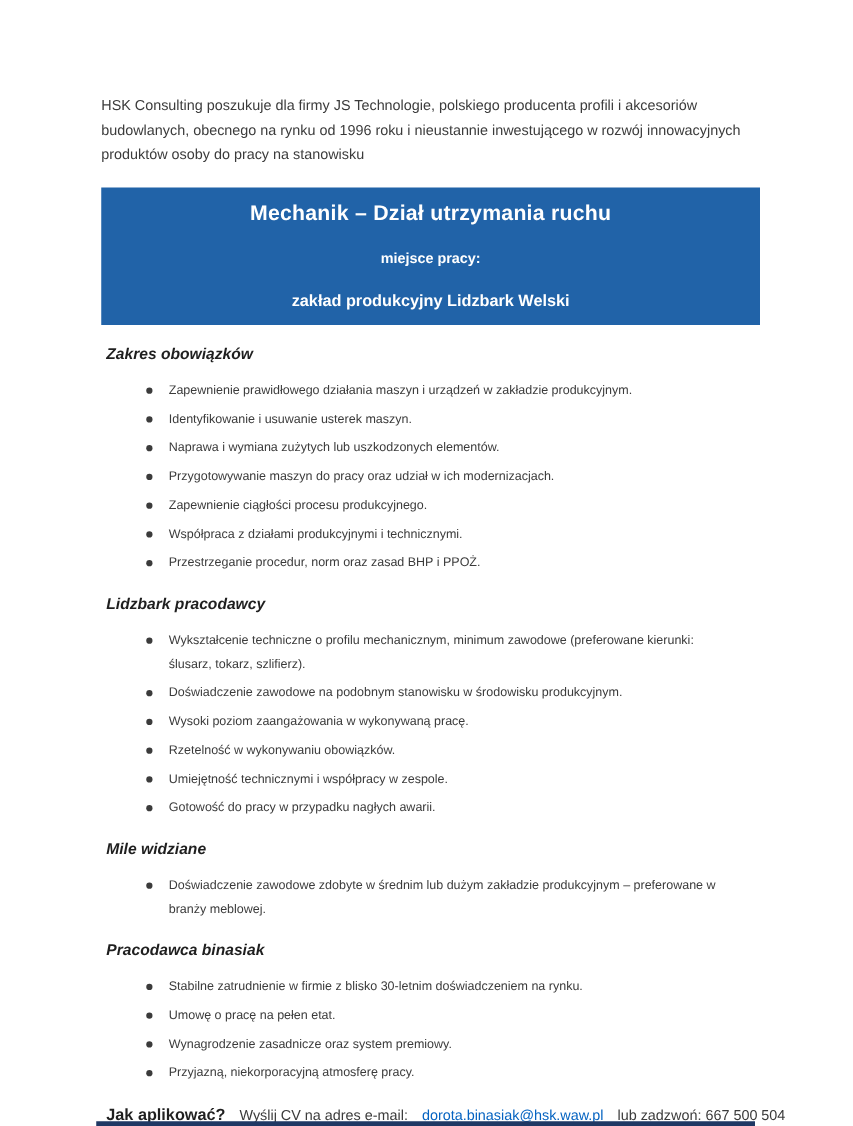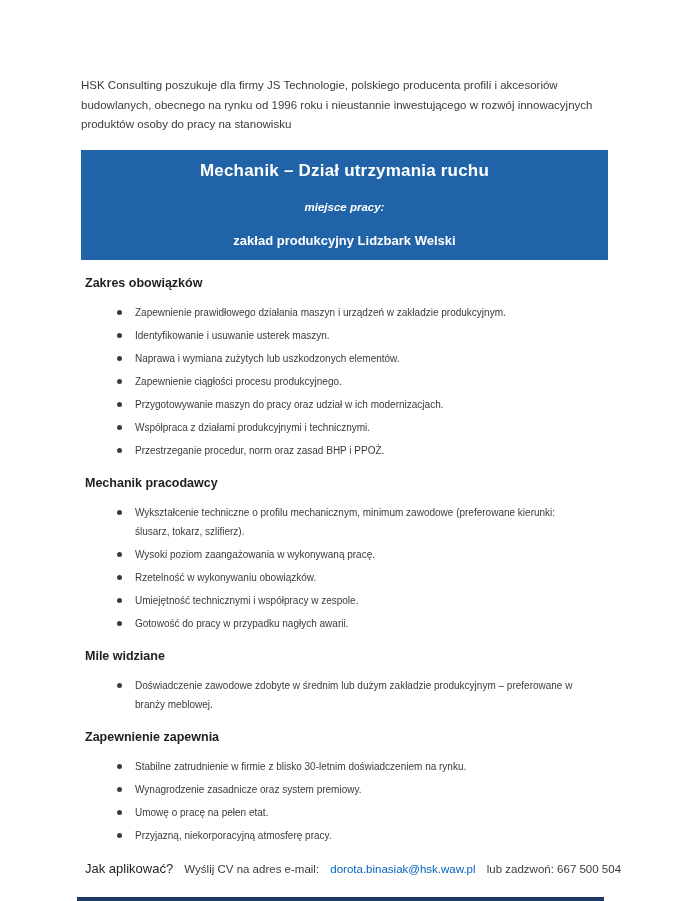--- a/index.html
+++ b/index.html
@@ -29,28 +29,29 @@
     height: 110px;
     display: flex;
     flex-direction: column;
     align-items: center;
     justify-content: center;
     gap: 12px;
     text-align: center;
     color: #ffffff;
   }
   .banner-title   { font-size: 17px;   font-weight: bold; letter-spacing: 0.2px; }
-  .banner-sub     { font-size: 11.5px; font-weight: bold; font-style: italic; }
+  .banner-sub     { font-size: 11.5px; font-weight: bold; }
   .banner-loc     { font-size: 13px;   font-weight: bold; }
   .section { margin-top: 15px; }
   .section-heading {
     font-size: 12.5px;
     font-weight: bold;
     color: #1f1f1f;
     line-height: 16px;
+    font-style: italic;
   }
   ul.bullets {
     list-style: none;
     margin-top: 12px;
     margin-left: 30px;
   }
   ul.bullets li {
     position: relative;
     padding-left: 20px;
     font-size: 10px;
@@ -66,21 +67,21 @@
     height: 5px;
     border-radius: 50%;
     background: #3b3b3b;
   }
   .apply-line {
     margin-top: 14px;
     font-size: 11.5px;
     line-height: 19px;
     white-space: nowrap;
   }
-  .apply-question { font-weight: normal; font-size: 13px; color: #1f1f1f; }
+  .apply-question { font-weight: bold; font-size: 13px; color: #1f1f1f; }
   .email-link { cursor: pointer; }
   .bottom-bar {
     position: absolute;
     left: 65px;
     bottom: 0;
     width: 527px;
     height: 8px;
   }
 </style>
 </head>
@@ -95,51 +96,52 @@
     <div class="banner-sub">miejsce pracy:</div>
     <div class="banner-loc">zakład produkcyjny Lidzbark Welski</div>
   </div>
 
   <div class="section">
     <div class="section-heading">Zakres obowiązków</div>
     <ul class="bullets">
       <li>Zapewnienie prawidłowego działania maszyn i urządzeń w zakładzie produkcyjnym.</li>
       <li>Identyfikowanie i usuwanie usterek maszyn.</li>
       <li>Naprawa i wymiana zużytych lub uszkodzonych elementów.</li>
+      <li>Przygotowywanie maszyn do pracy oraz udział w ich modernizacjach.</li>
       <li>Zapewnienie ciągłości procesu produkcyjnego.</li>
-      <li>Przygotowywanie maszyn do pracy oraz udział w ich modernizacjach.</li>
       <li>Współpraca z działami produkcyjnymi i technicznymi.</li>
       <li>Przestrzeganie procedur, norm oraz zasad BHP i PPOŻ.</li>
     </ul>
   </div>
 
   <div class="section">
-    <div class="section-heading">Mechanik pracodawcy</div>
+    <div class="section-heading">Lidzbark pracodawcy</div>
     <ul class="bullets">
       <li>Wykształcenie techniczne o profilu mechanicznym, minimum zawodowe (preferowane kierunki: ślusarz, tokarz, szlifierz).</li>
+      <li>Doświadczenie zawodowe na podobnym stanowisku w środowisku produkcyjnym.</li>
       <li>Wysoki poziom zaangażowania w wykonywaną pracę.</li>
       <li>Rzetelność w wykonywaniu obowiązków.</li>
       <li>Umiejętność technicznymi i współpracy w zespole.</li>
       <li>Gotowość do pracy w przypadku nagłych awarii.</li>
     </ul>
   </div>
 
   <div class="section">
     <div class="section-heading">Mile widziane</div>
     <ul class="bullets">
       <li>Doświadczenie zawodowe zdobyte w średnim lub dużym zakładzie produkcyjnym – preferowane w branży meblowej.</li>
     </ul>
   </div>
 
   <div class="section">
-    <div class="section-heading">Zapewnienie zapewnia</div>
+    <div class="section-heading">Pracodawca binasiak</div>
     <ul class="bullets">
       <li>Stabilne zatrudnienie w firmie z blisko 30-letnim doświadczeniem na rynku.</li>
+      <li>Umowę o pracę na pełen etat.</li>
       <li>Wynagrodzenie zasadnicze oraz system premiowy.</li>
-      <li>Umowę o pracę na pełen etat.</li>
       <li>Przyjazną, niekorporacyjną atmosferę pracy.</li>
     </ul>
   </div>
 
   <p class="apply-line"><span class="apply-question">Jak aplikować?</span><span> Wyślij CV na adres e-mail: </span><a class="email-link" style="color: rgb(5, 99, 193);">dorota.binasiak@hsk.waw.pl</a><span> lub zadzwoń: 667 500 504</span></p>
 
 </div>
 
 <div class="bottom-bar" style="background-color: rgb(31, 56, 100);"></div>
 

